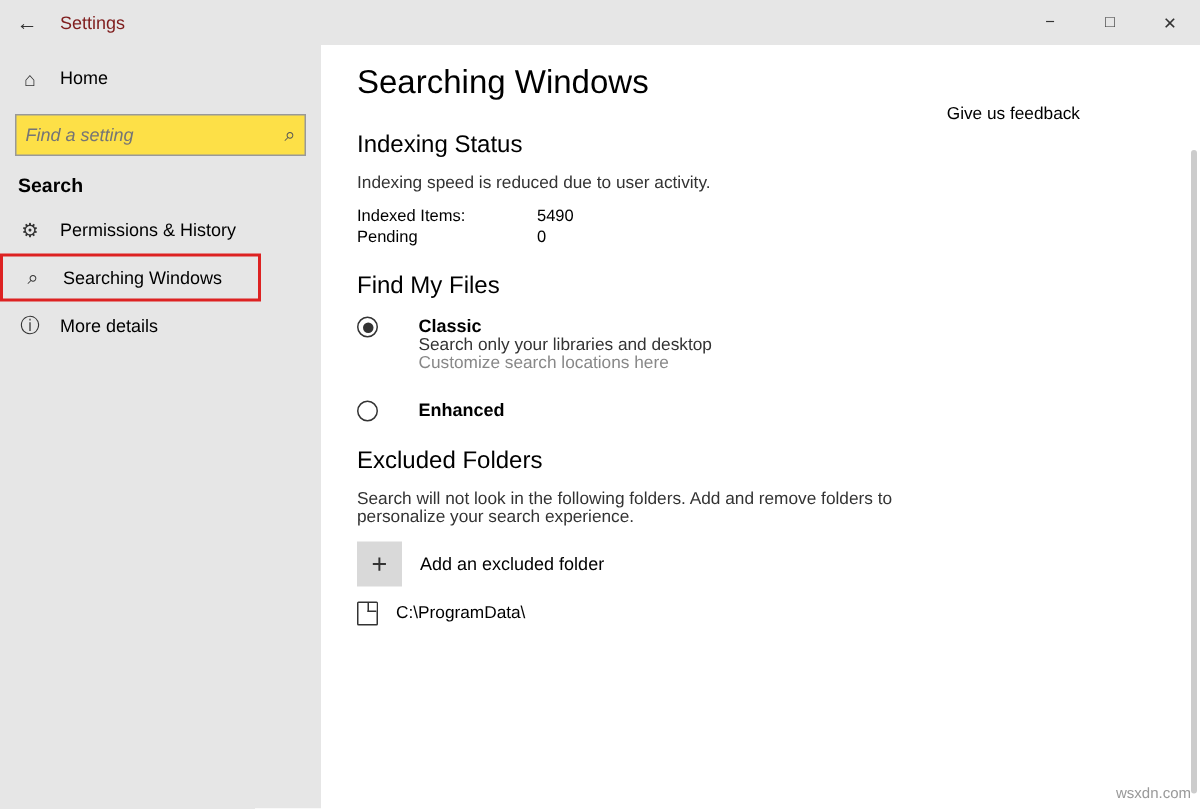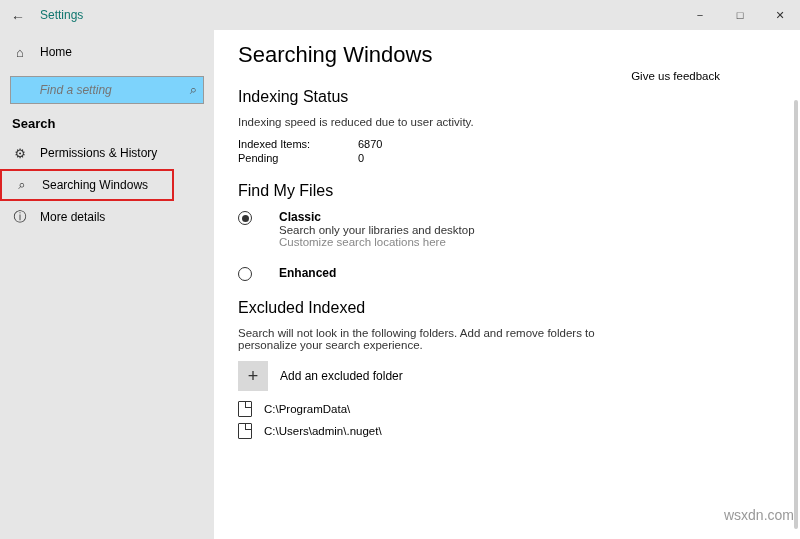--- a/index.html
+++ b/index.html
@@ -1,27 +1,27 @@
 <!DOCTYPE html>
 <html><head>
 <meta charset="utf-8">
 <style>
 * { box-sizing: border-box; margin: 0; padding: 0; }
 body { font-family: "Segoe UI", Arial, sans-serif; font-size: 12px; background: #fff; color: #000; width: 800px; height: 539px; overflow: hidden; position: relative; }
 .titlebar { height: 30px; display: flex; align-items: center; background: #e6e6e6; }
 .titlebar .tb-left { display: flex; align-items: center; }
 .tb-btn { width: 36px; height: 30px; display: flex; align-items: center; justify-content: center; font-size: 14px; color: #333; }
-.tb-title { font-size: 12px; color: #0f766e; margin-left: 4px; }
+.tb-title { font-size: 12px; color: #7f1d1d; margin-left: 4px; }
 .tb-right { margin-left: auto; display: flex; }
 .tb-right .tb-btn { width: 40px; font-size: 11px; font-family: "Segoe UI Symbol", sans-serif; }
 .container { display: flex; height: calc(100% - 30px); }
 .sidebar { width: 214px; background: #e6e6e6; padding: 6px 0 0 0; }
 .home-row, .nav-item { height: 32px; display: flex; align-items: center; padding: 0 12px; gap: 12px; color: #000; }
 .nav-item .ico, .home-row .ico { width: 16px; text-align: center; font-size: 13px; color: #333; }
-.search-box { margin: 8px 10px 12px 10px; height: 28px; border: 1px solid #999; background: #7dd3fc; display: flex; align-items: center; padding: 11px 6px; justify-content: flex-end; }
+.search-box { margin: 8px 10px 12px 10px; height: 28px; border: 1px solid #999; background: #fde047; display: flex; align-items: center; padding: 11px 6px; justify-content: space-between; }
 .search-box input { border: none; background: transparent; outline: none; font-size: 12px; color: #666; width: 150px; font-style: italic; }
 .search-box .sico { font-size: 13px; color: #555; }
 .section-label { padding: 0 12px 6px 12px; font-weight: 600; font-size: 13px; }
 .highlighted { border: 2px solid #d22; padding-right: 22px; margin-right: 40px; }
 .main { flex: 1; position: relative; padding: 12px 24px 0 24px; overflow: hidden; }
 .scrollbar { position: absolute; right: 2px; top: 70px; bottom: 10px; width: 4px; background: #ccc; border-radius: 2px; }
 h1 { font-size: 22px; font-weight: 400; margin-bottom: 20px; }
 h2 { font-size: 16px; font-weight: 400; margin: 4px 0 10px 0; }
 .bodytext, .desc { font-size: 11.5px; color: #333; }
 .desc { margin-bottom: 10px; }
@@ -33,21 +33,21 @@
 .radio.sel::after { content: ""; position: absolute; inset: 2.5px; background: #333; border-radius: 50%; }
 .radio-block { margin-bottom: 18px; max-width: 360px; }
 .radio-block .title { font-weight: 600; font-size: 12px; }
 .radio-block .sub { font-size: 11.5px; color: #333; }
 .radio-block .link { font-size: 11.5px; color: #888; }
 .add-row { display: flex; align-items: center; gap: 12px; margin: 8px 0 10px 0; }
 .plus-btn { width: 30px; height: 30px; background: #d9d9d9; display: flex; align-items: center; justify-content: center; font-size: 18px; color: #333; }
 .folder-row { display: flex; align-items: center; gap: 12px; font-size: 11.5px; margin-bottom: 6px; }
 .folder-ico { width: 14px; height: 16px; border: 1px solid #333; border-radius: 1px; position: relative; }
 .folder-ico::after { content:""; position:absolute; top:0; right:0; width:5px; height:5px; border-left:1px solid #333; border-bottom:1px solid #333; background:#fff; }
-.watermark { position: absolute; right: 6px; bottom: 16px; font-size: 14px; color: #999; }
+.watermark { position: absolute; right: 6px; bottom: 4px; font-size: 10px; color: #999; }
 </style>
 </head>
 <body>
 
 <div class="titlebar">
   <div class="tb-left">
     <div class="tb-btn">←</div>
     <div class="tb-title">Settings</div>
   </div>
   <div class="tb-right">
@@ -84,21 +84,21 @@
   </div>
 
   <div class="main">
     <h1>Searching Windows</h1>
     <div class="feedback">Give us feedback</div>
 
     <h2>Indexing Status</h2>
     <div class="desc">Indexing speed is reduced due to user activity.</div>
     <div class="kv">
       <span class="k">Indexed Items:</span>
-      <span>6870</span>
+      <span>5490</span>
     </div>
     <div class="kv" style="margin-bottom:18px;">
       <span class="k">Pending</span>
       <span>0</span>
     </div>
 
     <h2>Find My Files</h2>
 
     <div class="radio-block">
       <div class="radio-row">
@@ -113,32 +113,28 @@
 
     <div class="radio-block">
       <div class="radio-row">
         <div class="radio"></div>
         <div>
           <div class="title">Enhanced</div>
         </div>
       </div>
     </div>
 
-    <h2>Excluded Indexed</h2>
+    <h2>Excluded Folders</h2>
     <div class="desc" style="max-width:360px;">Search will not look in the following folders. Add and remove folders to personalize your search experience.</div>
     <div class="add-row">
       <div class="plus-btn">+</div>
       <span>Add an excluded folder</span>
     </div>
     <div class="folder-row">
       <div class="folder-ico"></div>
       <span>C:\ProgramData\</span>
     </div>
-    <div class="folder-row">
-      <div class="folder-ico"></div>
-      <span>C:\Users\admin\.nuget\</span>
-    </div>
 
     <div class="scrollbar"></div>
   </div>
 </div>
 
 <div class="watermark">wsxdn.com</div>
 
 </body></html>

